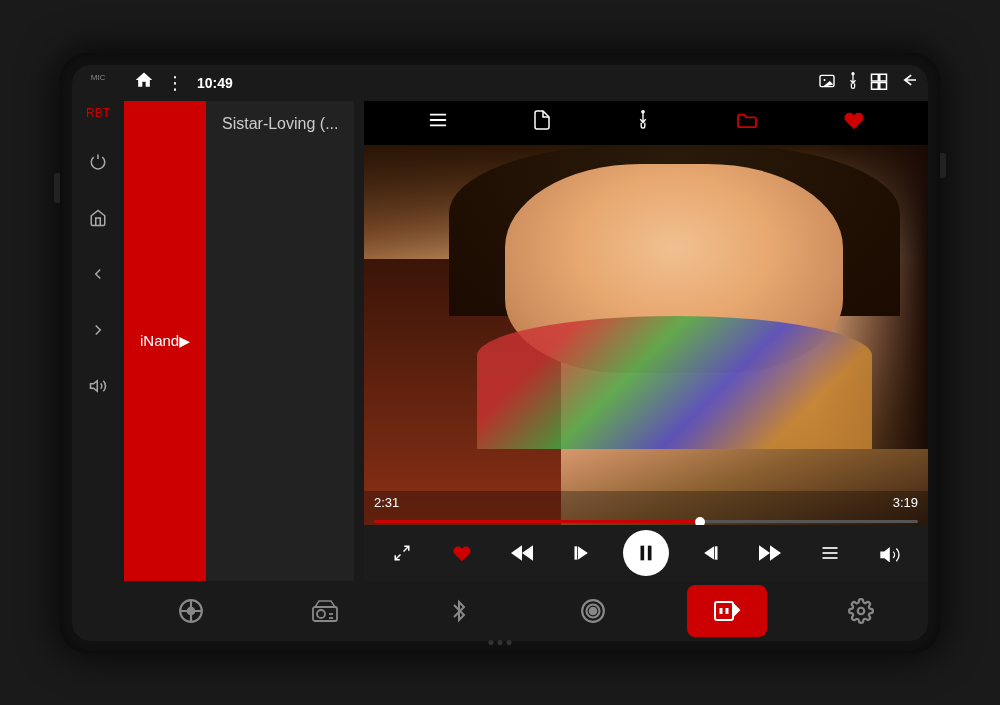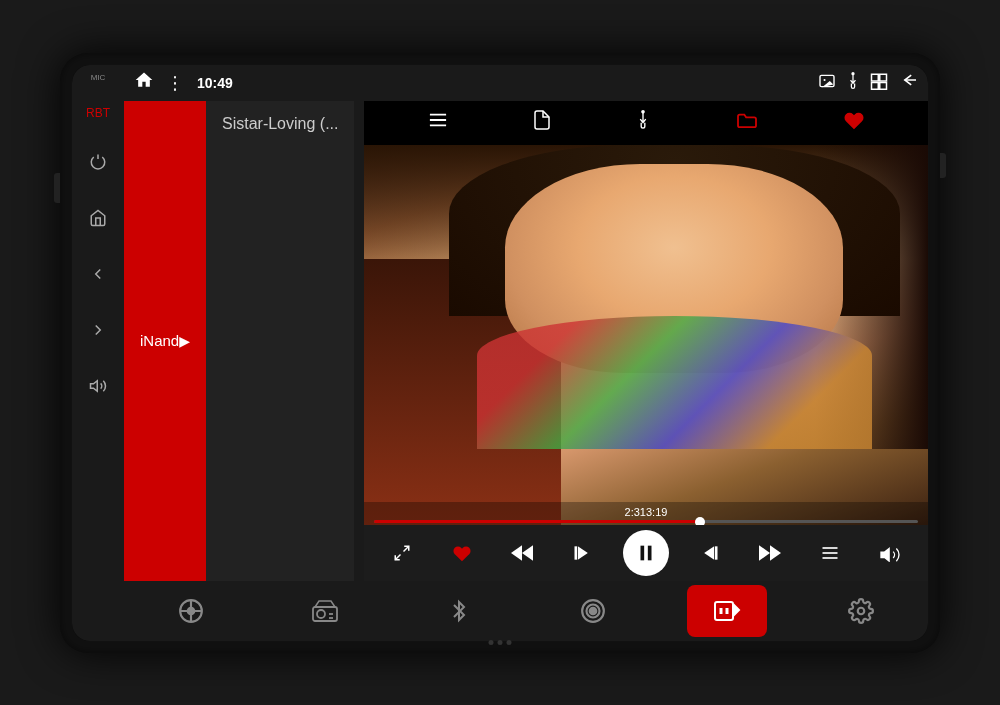--- a/index.html
+++ b/index.html
@@ -206,24 +206,24 @@
       position: absolute;
       bottom: 0;
       left: 0;
       right: 0;
       padding: 4px 10px 2px;
       background: rgba(0,0,0,0.3);
     }
 
     .time-labels {
       display: flex;
-      justify-content: center;
-      color: #fff;
-      font-size: 11px;
-      margin-bottom: 2px;
+      justify-content: space-between;
+      color: #fff;
+      font-size: 13px;
+      margin-bottom: 10px;
     }
 
     .progress-track {
       height: 3px;
       background: #555;
       border-radius: 2px;
       position: relative;
     }
 
     .progress-fill {

